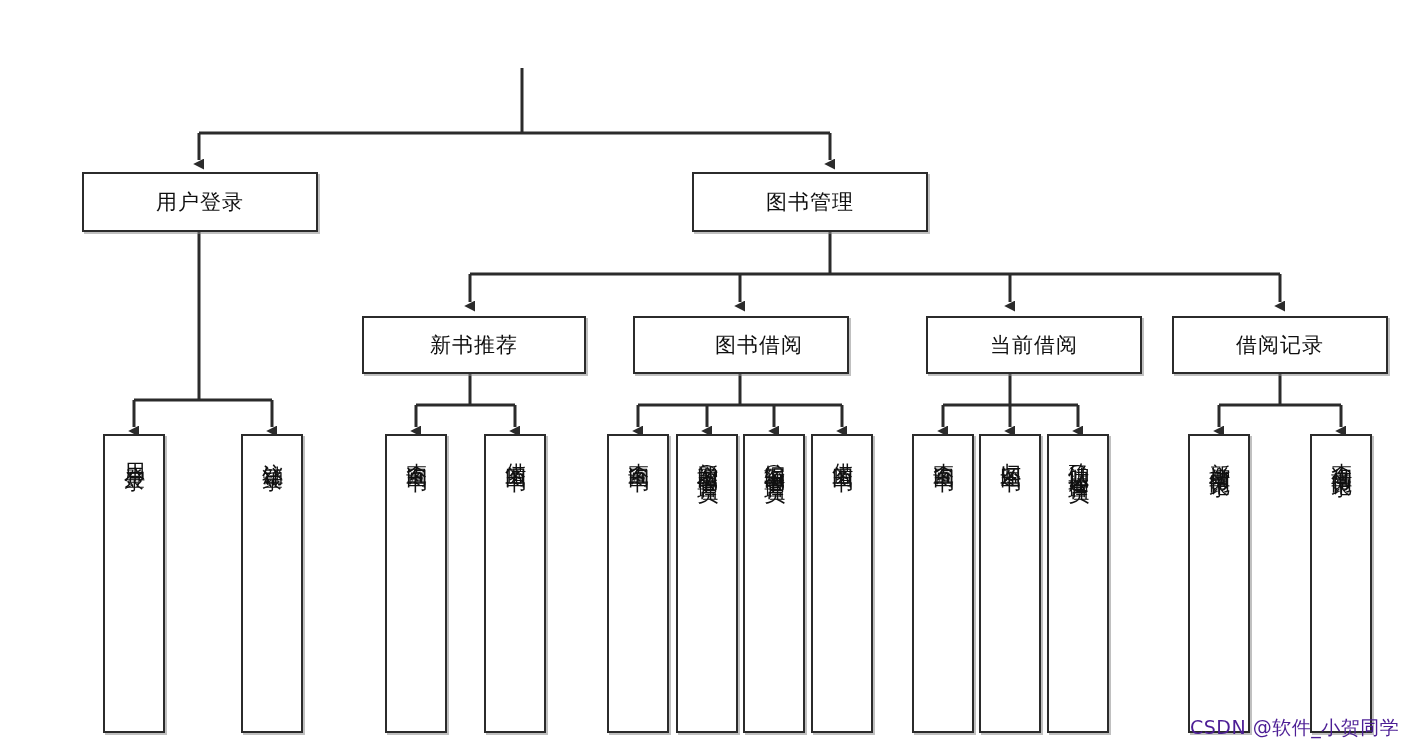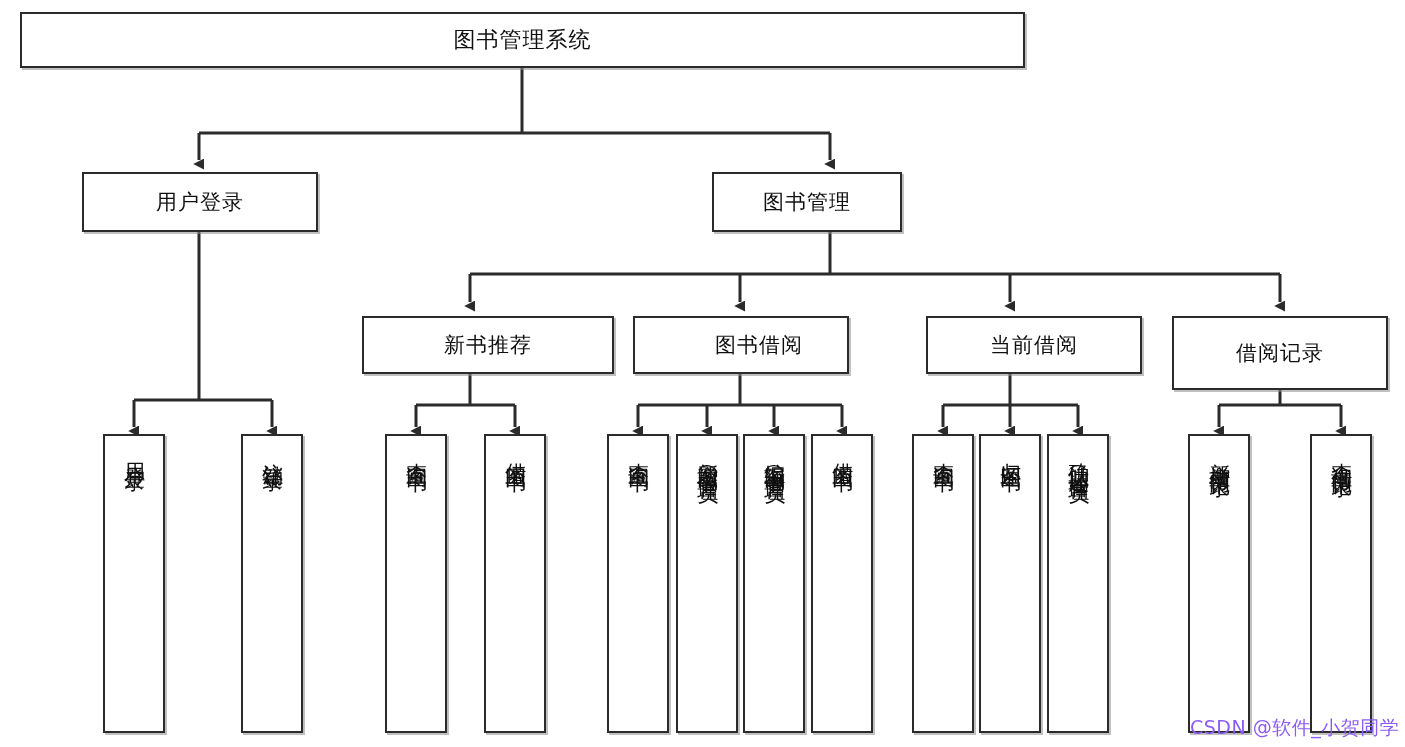--- a/index.html
+++ b/index.html
@@ -48,21 +48,21 @@
     text-orientation:upright;
     font-size:21px;
     line-height:1.30;
     letter-spacing:3px;
     white-space:nowrap;
   }
   .node.root .label{font-size:22px;}
   .watermark{
     position:absolute;
     font-size:19px;
-    color:#8b5cf6;
+    color:#4c1d95;
     letter-spacing:0.5px;
     white-space:nowrap;
     user-select:none;
   }
 </style>
 </head>
 <body>
 
 <div id="canvas">
 
@@ -109,41 +109,38 @@
       <path d="M1010,405 L1010,427" marker-end="url(#ah)"></path>
       <path d="M1078,405 L1078,427" marker-end="url(#ah)"></path>
 
       <path d="M1280,374 L1280,405"></path>
       <path d="M1219,405 L1341,405"></path>
       <path d="M1219,405 L1219,427" marker-end="url(#ah)"></path>
       <path d="M1341,405 L1341,427" marker-end="url(#ah)"></path>
     </g>
   </svg>
 
-  <div class="node root" style="left:20px;top:12px;width:1005px;height:56px;">
-    <span class="label">图书管理系统</span>
-  </div>
 
   <div class="node" style="left:82px;top:172px;width:236px;height:60px;">
     <span class="label">用户登录</span>
   </div>
-  <div class="node" style="left:712px;top:172px;width:190px;height:60px;">
+  <div class="node" style="left:692px;top:172px;width:236px;height:60px;">
     <span class="label">图书管理</span>
   </div>
 
-  <div class="node" style="left:362px;top:316px;width:252px;height:58px;">
+  <div class="node" style="left:362px;top:316px;width:224px;height:58px;">
     <span class="label">新书推荐</span>
   </div>
   <div class="node" style="left:633px;top:316px;width:216px;height:58px;padding-left:36px;">
     <span class="label">图书借阅</span>
   </div>
   <div class="node" style="left:926px;top:316px;width:216px;height:58px;">
     <span class="label">当前借阅</span>
   </div>
-  <div class="node" style="left:1172px;top:316px;width:216px;height:74px;">
+  <div class="node" style="left:1172px;top:316px;width:216px;height:58px;">
     <span class="label">借阅记录</span>
   </div>
 
   <div class="node leaf" style="left:103px;top:434px;width:62px;height:299px;">
     <span class="label">用户登录</span>
   </div>
   <div class="node leaf" style="left:241px;top:434px;width:62px;height:299px;">
     <span class="label">注销登录</span>
   </div>
 

